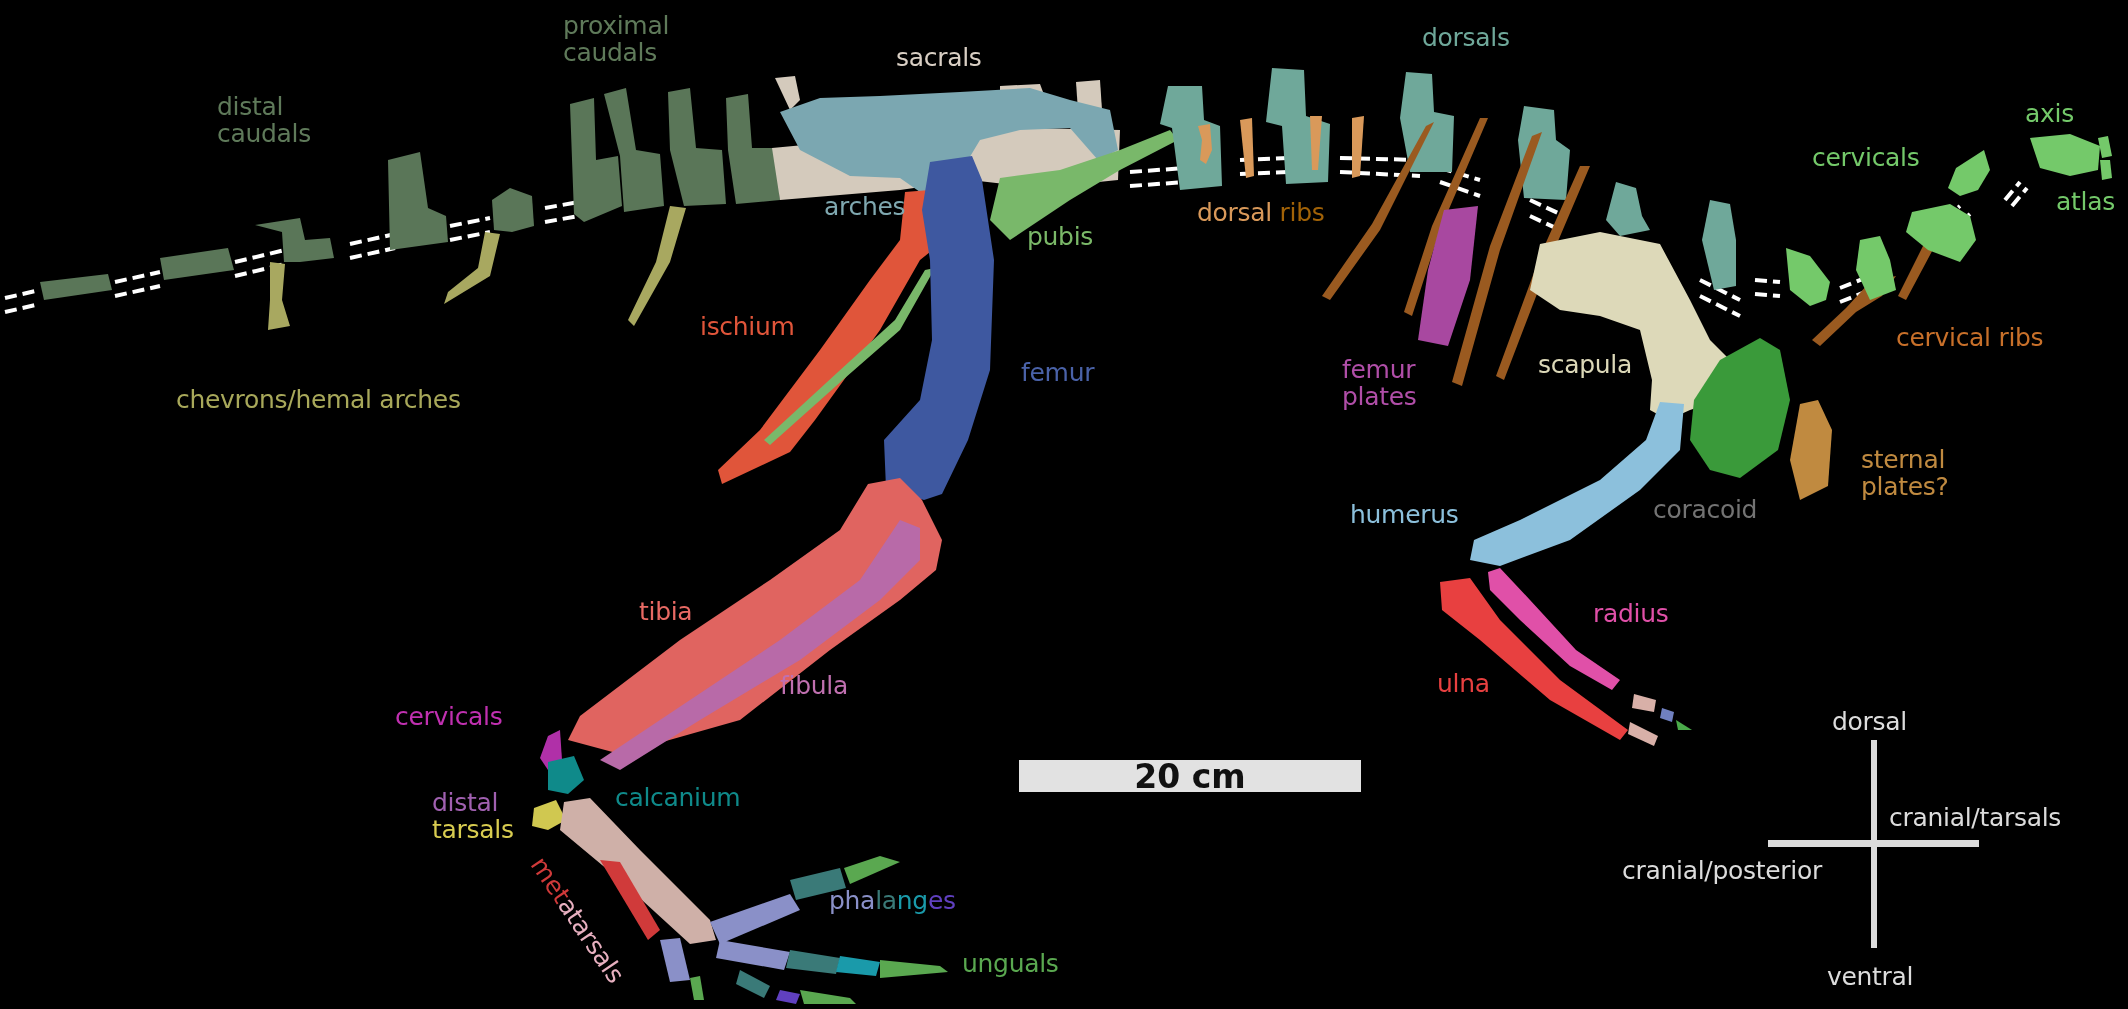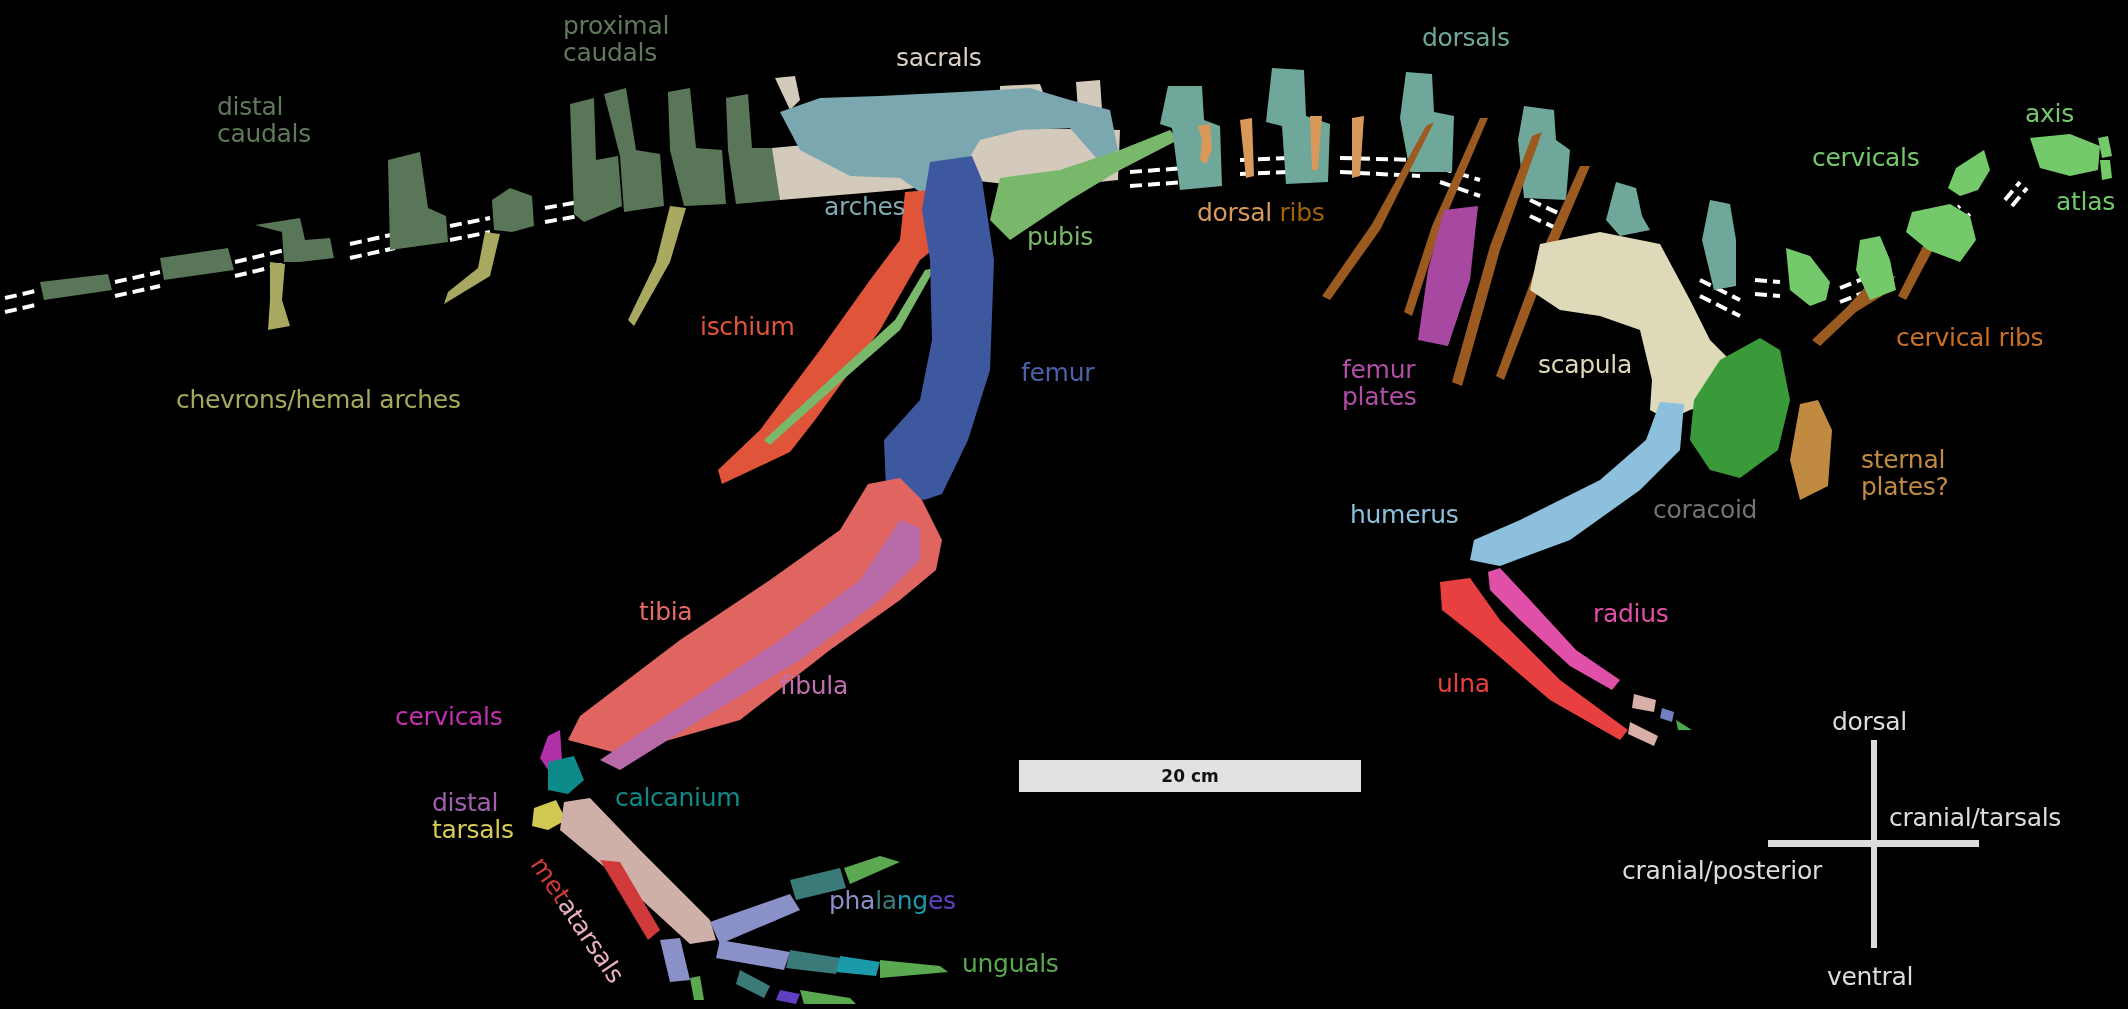--- a/index.html
+++ b/index.html
@@ -1,21 +1,21 @@
 <!DOCTYPE html>
 <html><head>
 <meta charset="utf-8">
 <style>
   html, body { margin: 0; padding: 0; background: #000; }
   body { width: 2128px; height: 1009px; position: relative; overflow: hidden; font-family: "DejaVu Sans", sans-serif; }
   #stage { position: absolute; left: 0; top: 0; width: 2128px; height: 1009px; }
   .lbl { position: absolute; font-size: 25px; line-height: 27px; white-space: nowrap; letter-spacing: -0.3px; font-weight: 500; }
   .lbl span { display: inline; }
   .scalebar { position: absolute; left: 1019px; top: 760px; width: 342px; height: 32px; background: #e2e2e2; display: flex; align-items: center; justify-content: center; }
-  .scalebar span { color: #111; font-size: 17px; font-weight: bold; }
+  .scalebar span { color: #111; font-size: 33px; font-weight: bold; }
   .axis-v { position: absolute; left: 1871px; top: 740px; width: 6px; height: 208px; background: #dcdcdc; }
   .axis-h { position: absolute; left: 1768px; top: 840px; width: 211px; height: 7px; background: #dcdcdc; }
   .rot { transform-origin: left top; transform: rotate(56deg); }
 </style>
 </head>
 <body>
 
 <div id="stage">
   <svg width="2128" height="1009" viewBox="0 0 2128 1009" style="position:absolute;left:0;top:0">
 

